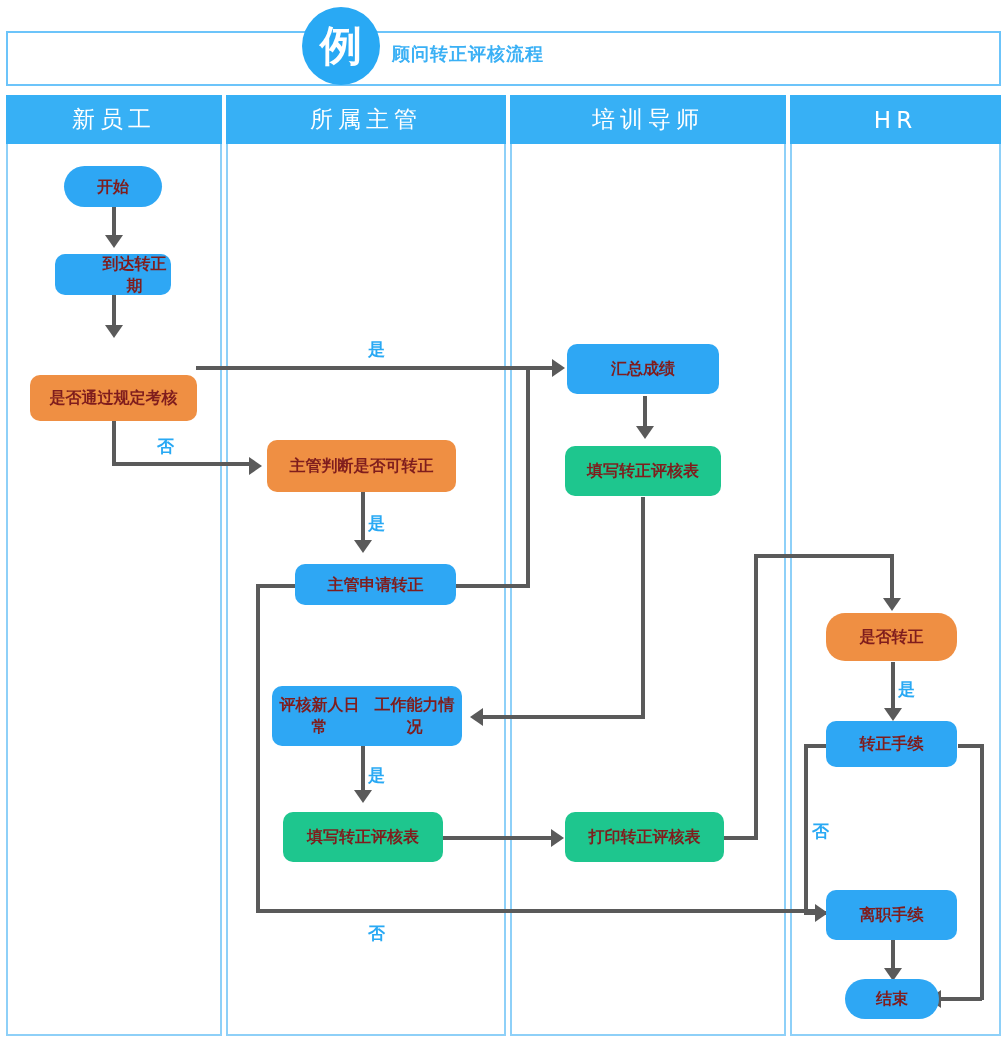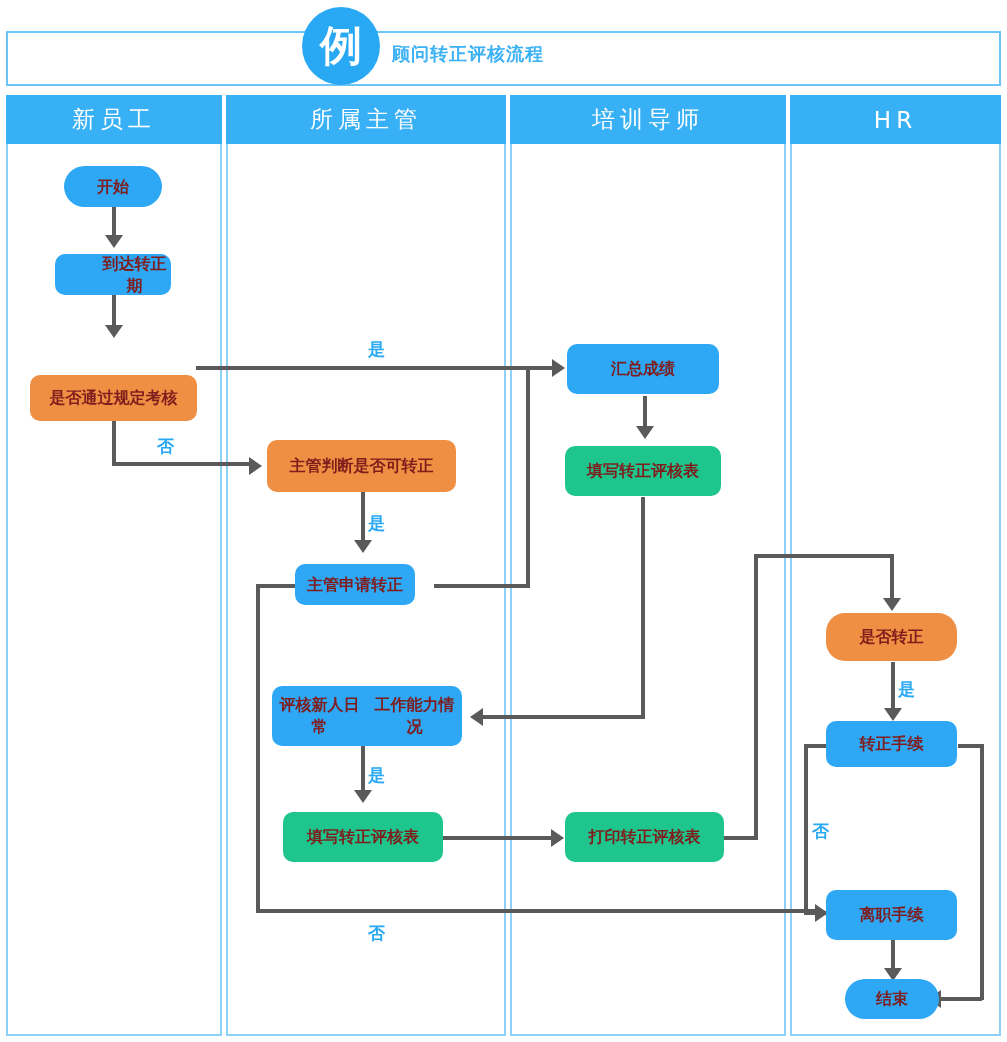--- a/index.html
+++ b/index.html
@@ -223,21 +223,21 @@
   <div class="edge-label" style="left:368px; top:922px;">否</div>
 
   <div class="node blue pill" style="left:64px; top:166px; width:98px; height:41px;">开始</div>
 
   <div class="node blue" style="left:55px; top:254px; width:116px; height:41px;padding-left:43px;">到达转正期</div>
 
   <div class="node orange" style="left:30px; top:343px; width:167px; height:46px;margin-top:32px;">是否通过规定考核</div>
 
   <div class="node orange" style="left:267px; top:440px; width:189px; height:52px;">主管判断是否可转正</div>
 
-  <div class="node blue" style="left:295px; top:564px; width:120px; height:41px;">主管申请转正</div>
+  <div class="node blue" style="left:295px; top:564px; width:161px; height:41px;">主管申请转正</div>
 
   <div class="node blue" style="left:272px; top:686px; width:190px; height:60px;">
     <span>评核新人日常</span>
       <br>
     <span>工作能力情况</span>
   </div>
 
   <div class="node green" style="left:283px; top:812px; width:160px; height:50px;">填写转正评核表</div>
 
   <div class="node blue" style="left:567px; top:344px; width:152px; height:50px;">汇总成绩</div>

